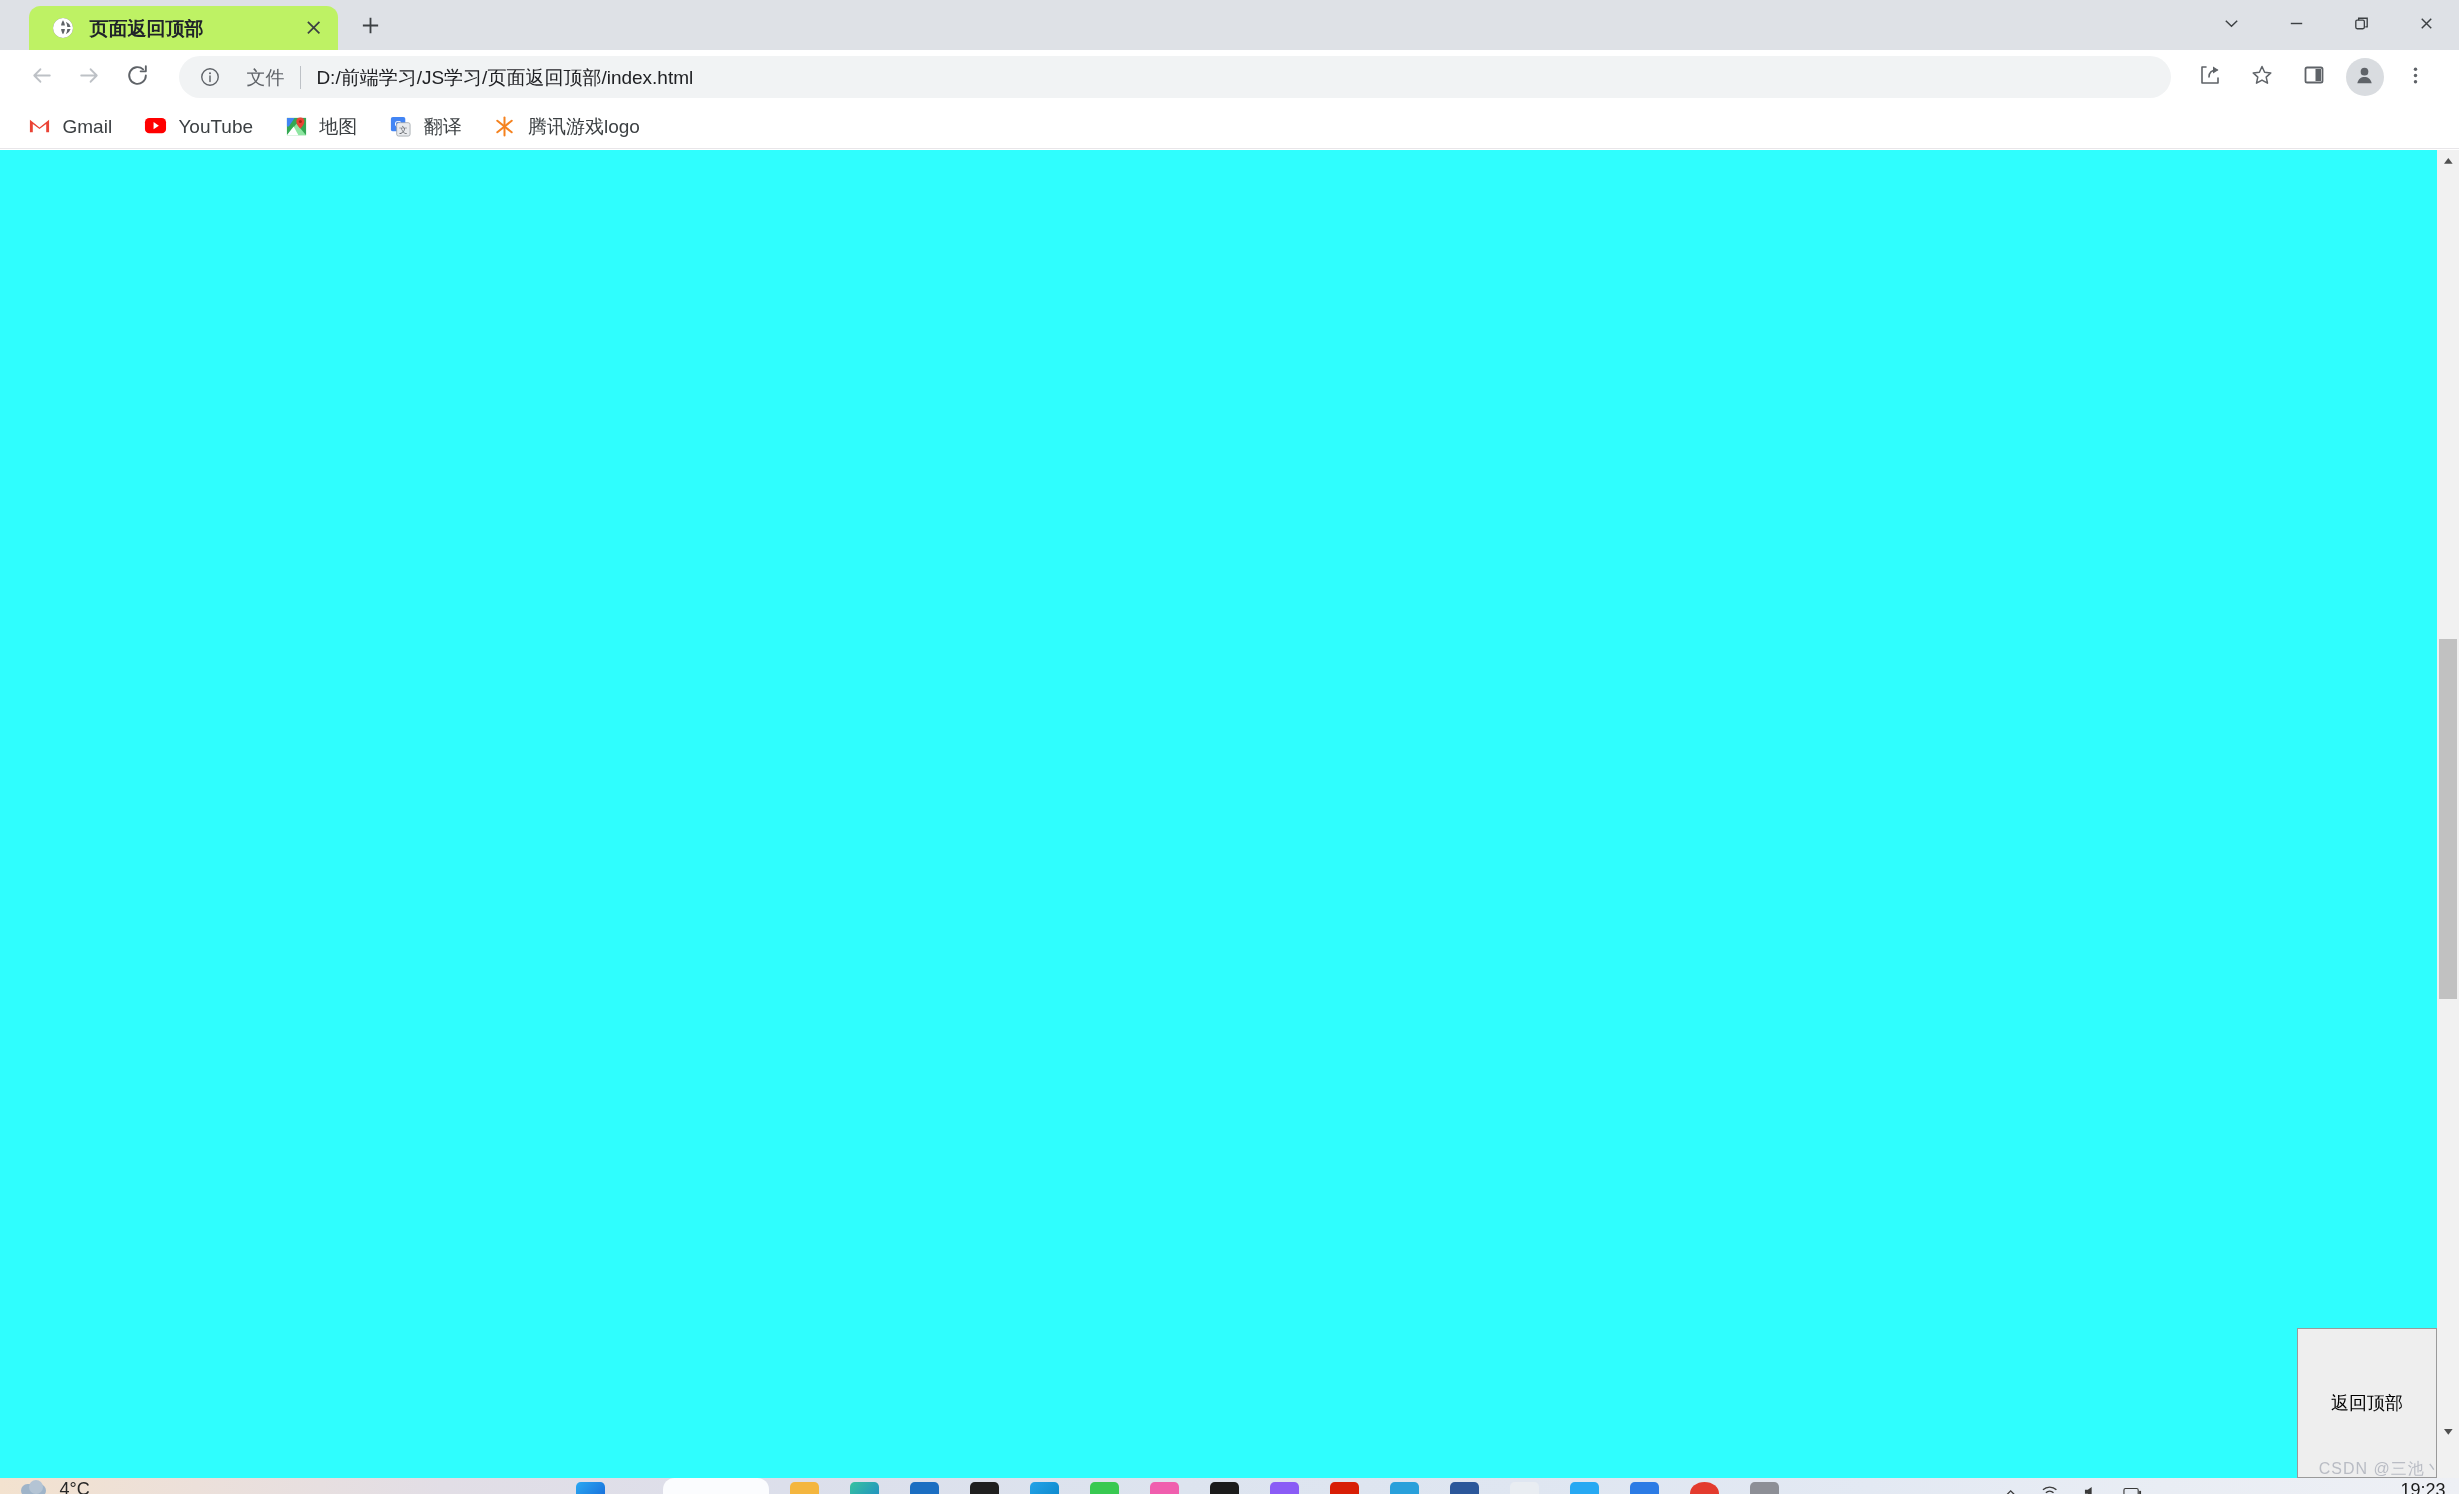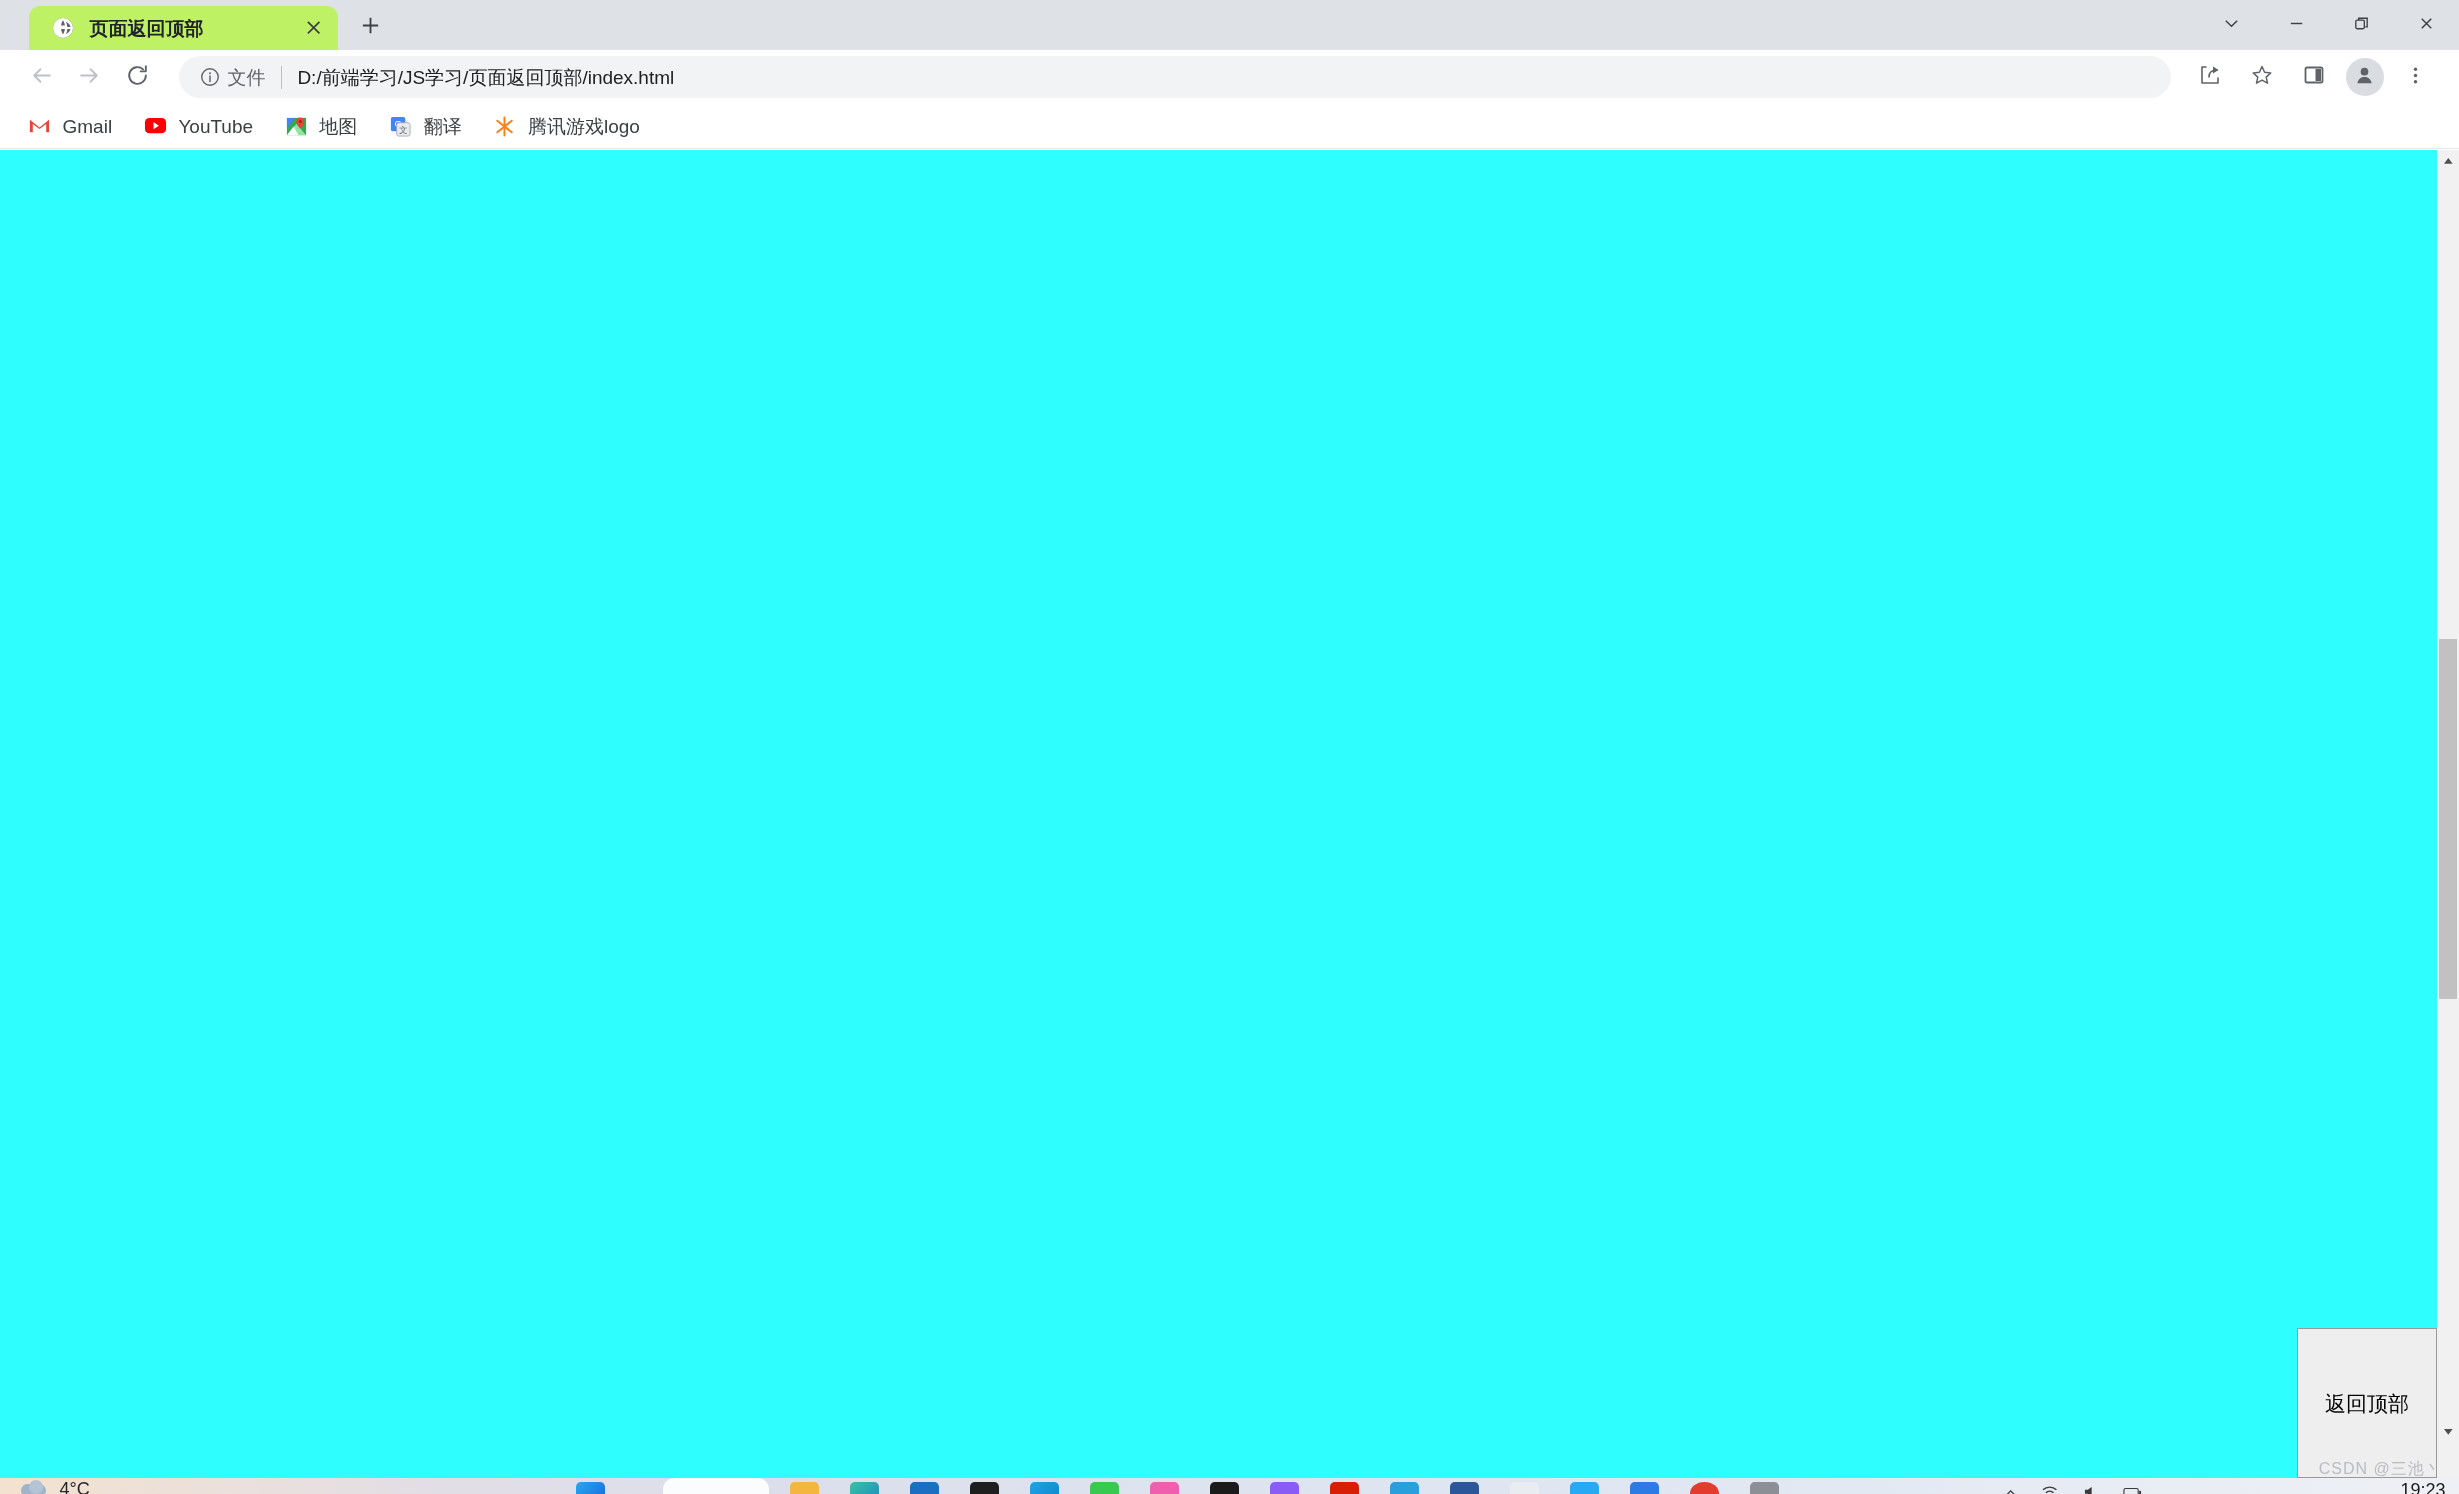--- a/index.html
+++ b/index.html
@@ -150,21 +150,21 @@
     display: flex;
     align-items: center;
     justify-content: center;
     color: #5f6368;
   }
 
   .omni-scheme {
     flex: 0 0 auto;
     font-size: 19px;
     color: #5f6368;
-    margin-left: 5px;
+    margin-left: 24px;
     line-height: 1;
   }
 
   .omni-sep {
     flex: 0 0 auto;
     width: 1px;
     height: 23px;
     background: #bdc1c6;
     margin: 0 15.4px;
   }
@@ -267,21 +267,21 @@
     left: 2297px;
     top: 1178px;
     width: 140px;
     height: 150px;
     background: #eeeeee;
     border: 1px solid #9a9a9a;
     box-sizing: border-box;
     display: flex;
     align-items: center;
     justify-content: center;
-    font-size: 21px;
+    font-size: 18px;
     color: #000000;
     line-height: 1;
   }
 
   
   .pagescroll {
     position: absolute;
     top: 150px;
     right: 0;
     width: 22px;

